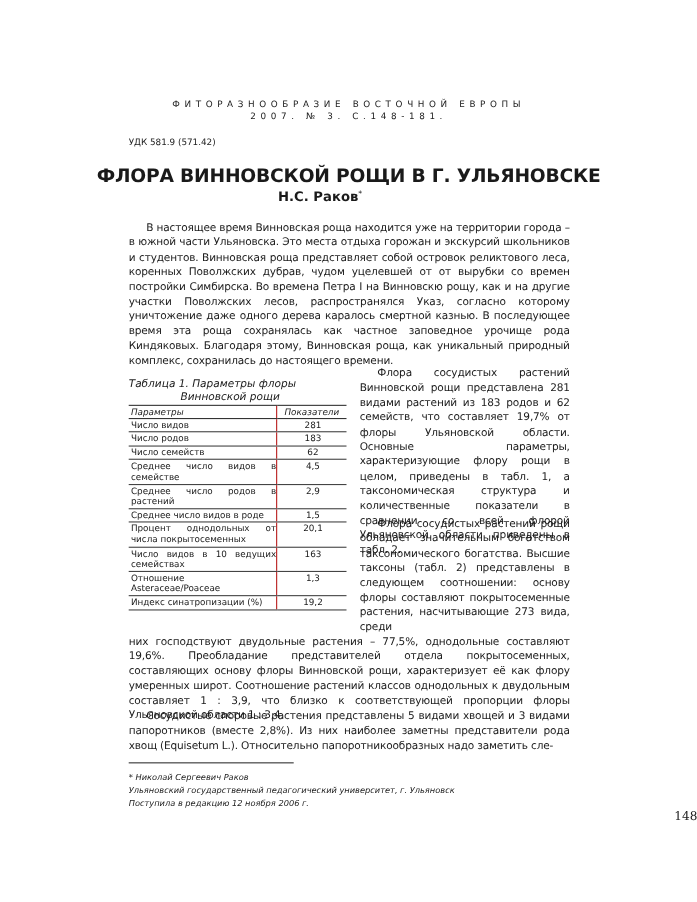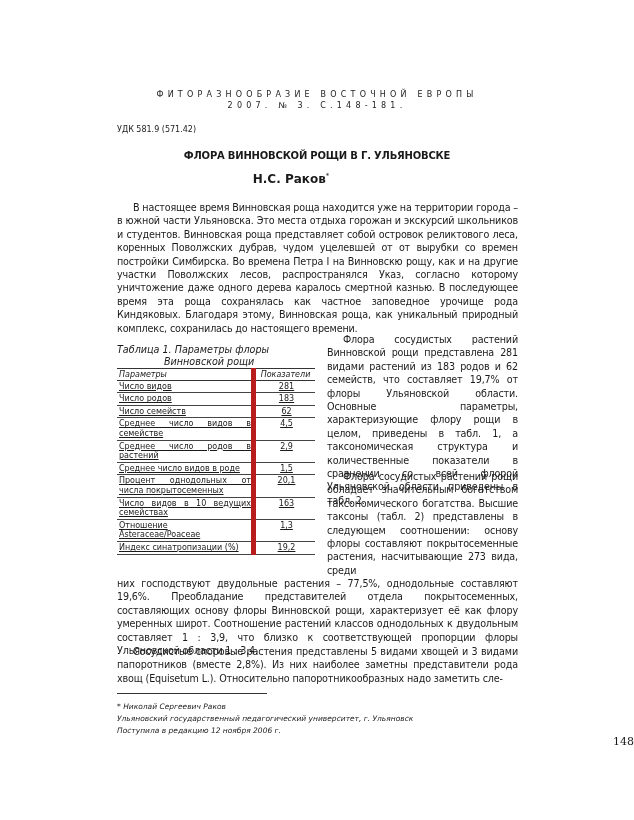--- a/index.html
+++ b/index.html
@@ -5,43 +5,43 @@
   html, body { margin: 0; padding: 0; background: #ffffff; }
   body { width: 634px; height: 820px; position: relative; overflow: hidden;
          font-family: "DejaVu Sans", sans-serif; color: #1a1a1a; }
   .page { position: absolute; left: 0; top: 0; width: 634px; height: 820px; border-radius: 23px; }
   .journal { position: absolute; left: 0; width: 634px; text-align: center;
              font-size: 8px; letter-spacing: 4.2px; color: #222; line-height: 11px; }
   .journal.l1 { top: 89px; }
   .journal.l2 { top: 100px; }
   .udk { position: absolute; left: 117px; top: 125px; font-size: 8px; color: #222; }
   .title { position: absolute; left: 0; width: 634px; top: 150px; text-align: center;
-           font-size: 10px; font-weight: bold; letter-spacing: -0.2px; }
+           font-size: 17px; font-weight: bold; letter-spacing: -0.2px; }
   .author { position: absolute; left: 0; width: 582px; top: 172px; text-align: center;
             font-size: 12px; font-weight: bold; }
   .author sup { font-size: 7px; font-weight: normal; }
   .para { position: absolute; font-size: 9.6px; line-height: 13.4px; text-align: justify;
           color: #1a1a1a; margin: 0; letter-spacing: -0.15px; }
   .p-intro { left: 117px; top: 201px; width: 401px; text-indent: 16px; }
   .p-right1 { left: 327px; top: 333px; width: 191px; text-indent: 16px; }
   .p-right2 { left: 327px; top: 470px; width: 191px; text-indent: 16px; }
   .p-cont { left: 117px; top: 577px; width: 401px; }
   .p-spore { left: 117px; top: 645px; width: 401px; text-indent: 16px; }
 
   .tcap { position: absolute; left: 117px; top: 344px; width: 196px; font-style: italic;
           font-size: 9.6px; line-height: 11.5px; }
   .tcap .c2 { display: block; padding-left: 47px; }
   table.t1 { position: absolute; left: 117px; top: 368px; width: 198px;
              border-collapse: collapse; font-size: 8px; line-height: 9.6px; color: #1a1a1a; }
   table.t1 th { font-weight: normal; font-style: italic; text-align: left;
                 border-top: 1px solid #333; border-bottom: 1px solid #333; padding: 1px 2px 0 2px; }
   table.t1 th.v { text-align: center; }
-  table.t1 td { border-bottom: 1px solid #444; padding: 1px 0 1px 2px; vertical-align: top; text-decoration: underline; }
+  table.t1 td { border-bottom: 1px solid #444; padding: 1px 0 1px 2px; vertical-align: top; }
   table.t1 td.p { width: 132px; text-align: justify; }
-  table.t1 td.v, table.t1 th.v { border-left: 5px solid #b91c1c; text-align: center; }
+  table.t1 td.v, table.t1 th.v { border-left: 1px solid #b91c1c; text-align: center; }
   .fnline { position: absolute; left: 117px; top: 693px; width: 150px; border-top: 1px solid #333; }
   .fn { position: absolute; left: 117px; font-style: italic; font-size: 7.5px; color: #222; }
   .fn.f1 { top: 702px; } .fn.f2 { top: 714px; } .fn.f3 { top: 726px; }
   .pagenum { position: absolute; left: 0; width: 634px; top: 735px; text-align: right;
              font-family: "DejaVu Serif", serif; font-size: 11px; }
 </style>
 </head>
 <body>
 
 <div class="page">

